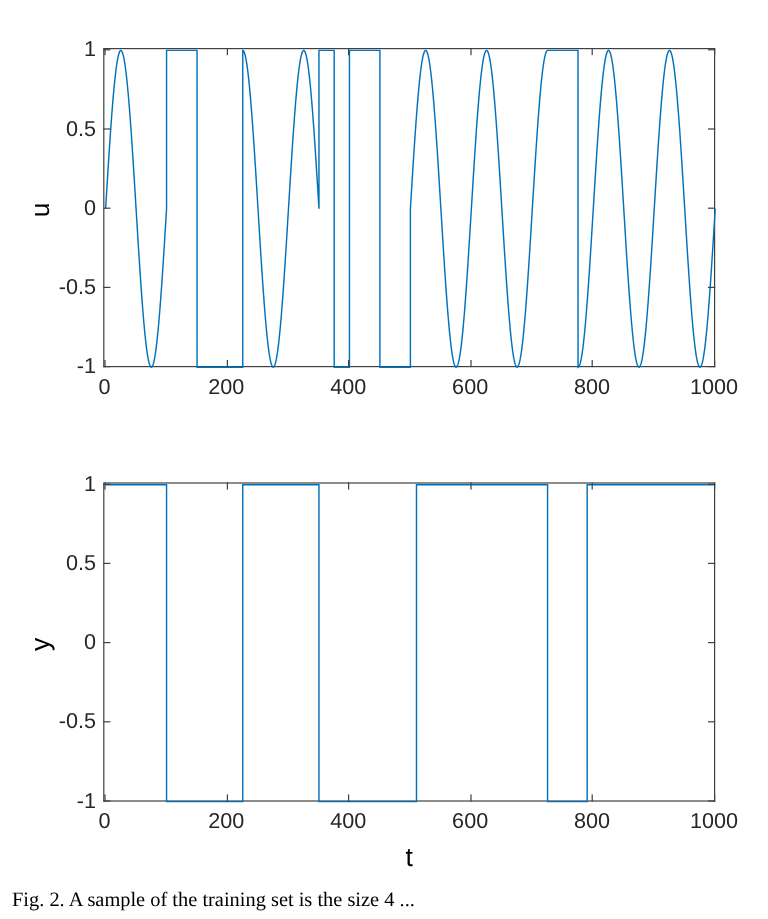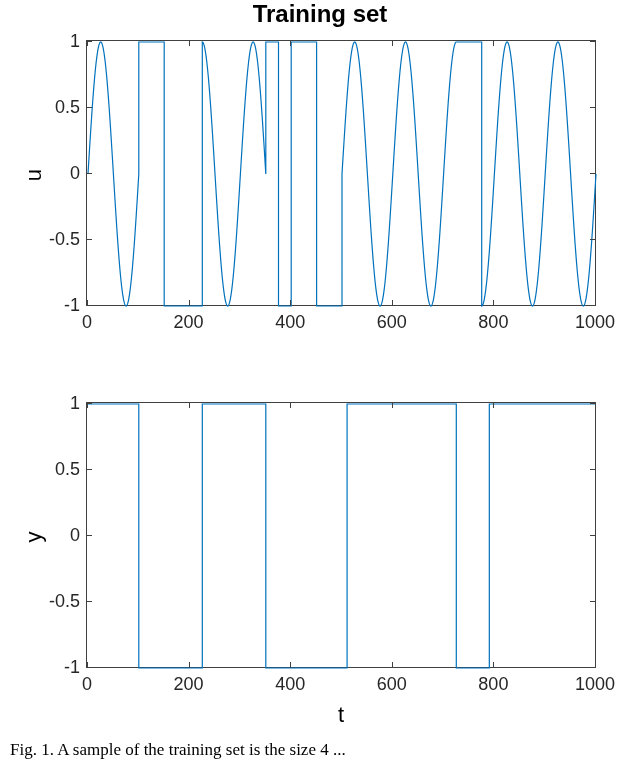--- a/index.html
+++ b/index.html
@@ -19,21 +19,20 @@
   .tick-x{width:1px;height:6px}
   .tick-y{height:1px;width:6px}
   .caption{position:absolute;left:10px;top:740px;font-size:17px;font-family:"Times New Roman",serif;color:#000}
   svg{position:absolute;left:0;top:0;overflow:visible}
   .trace{fill:none;stroke:#0072bd;stroke-width:1.2}
 </style>
 </head>
 <body>
 <div class="page">
 
-<div class="figure-title">Training set</div>
 
 <div class="plot plot1">
   <svg width="510" height="266">
     <path id="trace-u" class="trace" d="M1 133 L1.508 124.71165142213064 L2.016 116.45601316951183 L2.524 108.26566647468435 L3.032 100.17293489423916 L3.54 92.20975674250694 L4.048 84.40755904562252 L4.556 76.79713351341042 L5.064 69.40851501857358 L5.572 62.27086306277244 L6.08 55.412346697393545 L6.588 48.860033353172966 L7.096 42.639782017413104 L7.604 36.77614118037368 L8.112 31.29225195359582 L8.620000000000001 26.209756742506936 L9.128 21.54871383373401 L9.636000000000001 17.327518234209993 L10.144 13.562829074485416 L10.652 10.269503862750822 L11.16 7.460539849039733 L11.668000000000001 5.147022731020698 L12.176 3.3380829038131035 L12.684 2.0408594264889204 L13.192 1.2604718474681542 L13.700000000000001 1 L14.208 1.2604718474681542 L14.716 2.040859426488935 L15.224 3.3380829038131035 L15.732000000000001 5.147022731020684 L16.240000000000002 7.460539849039719 L16.747999999999998 10.269503862750822 L17.256 13.56282907448543 L17.764 17.32751823421002 L18.272000000000002 21.548713833734023 L18.78 26.209756742506936 L19.288 31.29225195359582 L19.796 36.77614118037369 L20.304 42.639782017413076 L20.812 48.86003335317294 L21.32 55.41234669739353 L21.828 62.2708630627724 L22.336000000000002 69.40851501857354 L22.843999999999998 76.79713351341039 L23.352 84.40755904562249 L23.86 92.20975674250694 L24.368 100.17293489423916 L24.876 108.2656664746843 L25.384 116.4560131695118 L25.892 124.7116514221306 L26.400000000000002 132.99999999999997 L26.907999999999998 141.28834857786936 L27.416 149.54398683048817 L27.924 157.73433352531566 L28.432 165.82706510576088 L28.94 173.7902432574931 L29.448 181.59244095437754 L29.956 189.20286648658953 L30.464000000000002 196.5914849814264 L30.971999999999998 203.72913693722754 L31.48 210.5876533026064 L31.988 217.13996664682705 L32.495999999999995 223.3602179825869 L33.004 229.2238588196263 L33.512 234.70774804640422 L34.02 239.79024325749307 L34.528 244.45128616626602 L35.036 248.67248176578997 L35.544000000000004 252.4371709255146 L36.052 255.73049613724916 L36.56 258.5394601509603 L37.068 260.8529772689793 L37.576 262.6619170961869 L38.083999999999996 263.9591405735111 L38.592 264.7395281525318 L39.1 265 L39.608 264.7395281525318 L40.116 263.9591405735111 L40.624 262.6619170961869 L41.132 260.8529772689793 L41.64 258.5394601509603 L42.148 255.7304961372492 L42.656 252.43717092551464 L43.164 248.67248176579002 L43.672000000000004 244.45128616626604 L44.18 239.79024325749307 L44.687999999999995 234.70774804640422 L45.196 229.22385881962632 L45.704 223.36021798258693 L46.211999999999996 217.13996664682705 L46.72 210.5876533026065 L47.228 203.7291369372275 L47.736 196.59148498142642 L48.244 189.20286648658953 L48.752 181.5924409543776 L49.26 173.7902432574931 L49.768 165.8270651057609 L50.276 157.73433352531563 L50.784 149.54398683048822 L51.292 141.28834857786936 L51.800000000000004 133.00000000000003 L51.800000000000004 1 L77.2 1 L77.2 265 L115.3 265 L115.3 1 L115.808 1.2604718474681542 L116.316 2.040859426488935 L116.824 3.3380829038131035 L117.33200000000001 5.147022731020684 L117.84 7.460539849039719 L118.348 10.269503862750822 L118.85600000000001 13.56282907448543 L119.364 17.32751823421002 L119.872 21.548713833734023 L120.38 26.209756742506936 L120.88799999999999 31.29225195359582 L121.396 36.77614118037369 L121.904 42.639782017413076 L122.41199999999999 48.86003335317294 L122.92 55.41234669739353 L123.428 62.2708630627724 L123.93599999999999 69.40851501857354 L124.444 76.79713351341039 L124.952 84.40755904562249 L125.46 92.20975674250694 L125.968 100.17293489423916 L126.476 108.2656664746843 L126.984 116.4560131695118 L127.492 124.7116514221306 L128 132.99999999999997 L128.50799999999998 141.28834857786936 L129.016 149.54398683048817 L129.524 157.73433352531566 L130.032 165.82706510576088 L130.54 173.7902432574931 L131.048 181.59244095437754 L131.556 189.20286648658953 L132.064 196.5914849814264 L132.572 203.72913693722754 L133.08 210.5876533026064 L133.588 217.13996664682705 L134.096 223.3602179825869 L134.604 229.2238588196263 L135.112 234.70774804640422 L135.62 239.79024325749307 L136.12800000000001 244.45128616626602 L136.636 248.67248176578997 L137.144 252.4371709255146 L137.65200000000002 255.73049613724916 L138.16 258.5394601509603 L138.668 260.8529772689793 L139.17600000000002 262.6619170961869 L139.684 263.9591405735111 L140.192 264.7395281525318 L140.70000000000002 265 L141.208 264.7395281525318 L141.716 263.9591405735111 L142.22400000000002 262.6619170961869 L142.732 260.8529772689793 L143.24 258.5394601509603 L143.74800000000002 255.7304961372492 L144.256 252.43717092551464 L144.76399999999998 248.67248176579002 L145.272 244.45128616626604 L145.78 239.79024325749307 L146.28799999999998 234.70774804640422 L146.796 229.22385881962632 L147.304 223.36021798258693 L147.81199999999998 217.13996664682705 L148.32 210.5876533026065 L148.828 203.7291369372275 L149.33599999999998 196.59148498142642 L149.844 189.20286648658953 L150.352 181.5924409543776 L150.85999999999999 173.7902432574931 L151.368 165.8270651057609 L151.876 157.73433352531563 L152.384 149.54398683048822 L152.892 141.28834857786936 L153.4 133.00000000000003 L153.908 124.71165142213071 L154.416 116.45601316951185 L154.924 108.26566647468441 L155.432 100.17293489423916 L155.94 92.20975674250697 L156.448 84.40755904562249 L156.956 76.79713351341043 L157.464 69.40851501857354 L157.972 62.27086306277244 L158.48 55.41234669739349 L158.988 48.86003335317294 L159.496 42.63978201741301 L160.004 36.776141180373806 L160.512 31.29225195359589 L161.02 26.209756742507025 L161.528 21.548713833734055 L162.036 17.327518234210064 L162.544 13.562829074485446 L163.052 10.269503862750852 L163.56 7.460539849039733 L164.068 5.147022731020712 L164.576 3.3380829038131035 L165.084 2.040859426488935 L165.592 1.2604718474681542 L166.1 1 L166.608 1.2604718474681542 L167.116 2.0408594264889204 L167.624 3.3380829038131035 L168.132 5.147022731020698 L168.64000000000001 7.460539849039719 L169.148 10.269503862750778 L169.656 13.56282907448546 L170.16400000000002 17.327518234210036 L170.672 21.54871383373401 L171.18 26.209756742506908 L171.68800000000002 31.29225195359591 L172.196 36.77614118037375 L172.704 42.639782017412955 L173.21200000000002 48.86003335317278 L173.72 55.41234669739352 L174.228 62.27086306277237 L174.73600000000002 69.40851501857345 L175.244 76.79713351341023 L175.75199999999998 84.40755904562252 L176.26 92.2097567425069 L176.768 100.17293489423908 L177.27599999999998 108.26566647468421 L177.784 116.45601316951188 L178.292 124.71165142213064 L178.79999999999998 132.99999999999994 L178.79999999999998 1 L191.5 1 L191.5 265 L204.20000000000002 265 L204.20000000000002 1 L229.6 1 L229.6 265 L255 265 L255 133 L255.508 124.71165142213064 L256.01599999999996 116.45601316951183 L256.524 108.26566647468435 L257.032 100.17293489423916 L257.54 92.20975674250694 L258.048 84.40755904562252 L258.556 76.79713351341042 L259.064 69.40851501857358 L259.572 62.27086306277244 L260.08 55.412346697393545 L260.588 48.860033353172966 L261.096 42.639782017413104 L261.604 36.77614118037368 L262.112 31.29225195359582 L262.62 26.209756742506936 L263.128 21.54871383373401 L263.636 17.327518234209993 L264.144 13.562829074485416 L264.652 10.269503862750822 L265.16 7.460539849039733 L265.668 5.147022731020698 L266.176 3.3380829038131035 L266.684 2.0408594264889204 L267.192 1.2604718474681542 L267.7 1 L268.208 1.2604718474681542 L268.716 2.040859426488935 L269.224 3.3380829038131035 L269.732 5.147022731020684 L270.24 7.460539849039719 L270.748 10.269503862750822 L271.25600000000003 13.56282907448543 L271.764 17.32751823421002 L272.272 21.548713833734023 L272.78000000000003 26.209756742506936 L273.288 31.29225195359582 L273.796 36.77614118037369 L274.30400000000003 42.639782017413076 L274.812 48.86003335317294 L275.32 55.41234669739353 L275.82800000000003 62.2708630627724 L276.336 69.40851501857354 L276.844 76.79713351341039 L277.35200000000003 84.40755904562249 L277.86 92.20975674250694 L278.368 100.17293489423916 L278.87600000000003 108.2656664746843 L279.384 116.4560131695118 L279.892 124.7116514221306 L280.40000000000003 132.99999999999997 L280.908 141.28834857786936 L281.416 149.54398683048817 L281.92400000000004 157.73433352531566 L282.432 165.82706510576088 L282.94 173.7902432574931 L283.44800000000004 181.59244095437754 L283.956 189.20286648658953 L284.464 196.5914849814264 L284.97200000000004 203.72913693722754 L285.48 210.5876533026064 L285.988 217.13996664682705 L286.49600000000004 223.3602179825869 L287.00399999999996 229.2238588196263 L287.512 234.70774804640422 L288.02 239.79024325749307 L288.52799999999996 244.45128616626602 L289.036 248.67248176578997 L289.544 252.4371709255146 L290.05199999999996 255.73049613724916 L290.56 258.5394601509603 L291.068 260.8529772689793 L291.57599999999996 262.6619170961869 L292.084 263.9591405735111 L292.592 264.7395281525318 L293.09999999999997 265 L293.608 264.7395281525318 L294.116 263.9591405735111 L294.62399999999997 262.6619170961869 L295.132 260.8529772689793 L295.64 258.5394601509603 L296.14799999999997 255.7304961372492 L296.656 252.43717092551464 L297.164 248.67248176579002 L297.67199999999997 244.45128616626604 L298.18 239.79024325749307 L298.688 234.70774804640422 L299.19599999999997 229.22385881962632 L299.704 223.36021798258693 L300.212 217.13996664682705 L300.71999999999997 210.5876533026065 L301.228 203.7291369372275 L301.736 196.59148498142642 L302.24399999999997 189.20286648658953 L302.752 181.5924409543776 L303.26 173.7902432574931 L303.768 165.8270651057609 L304.276 157.73433352531563 L304.784 149.54398683048822 L305.292 141.28834857786936 L305.8 133.00000000000003 L306.308 124.71165142213071 L306.816 116.45601316951185 L307.324 108.26566647468441 L307.832 100.17293489423916 L308.34 92.20975674250697 L308.848 84.40755904562249 L309.356 76.79713351341043 L309.864 69.40851501857354 L310.372 62.27086306277244 L310.88 55.41234669739349 L311.388 48.86003335317294 L311.896 42.63978201741301 L312.404 36.776141180373806 L312.912 31.29225195359589 L313.42 26.209756742507025 L313.928 21.548713833734055 L314.436 17.327518234210064 L314.944 13.562829074485446 L315.452 10.269503862750852 L315.96 7.460539849039733 L316.468 5.147022731020712 L316.976 3.3380829038131035 L317.484 2.040859426488935 L317.992 1.2604718474681542 L318.5 1 L319.008 1.2604718474681542 L319.516 2.0408594264889204 L320.024 3.3380829038131035 L320.532 5.147022731020698 L321.04 7.460539849039719 L321.548 10.269503862750778 L322.056 13.56282907448546 L322.564 17.327518234210036 L323.072 21.54871383373401 L323.58 26.209756742506908 L324.088 31.29225195359591 L324.596 36.77614118037375 L325.104 42.639782017412955 L325.612 48.86003335317278 L326.12 55.41234669739352 L326.628 62.27086306277237 L327.136 69.40851501857345 L327.644 76.79713351341023 L328.152 84.40755904562252 L328.66 92.2097567425069 L329.168 100.17293489423908 L329.676 108.26566647468421 L330.184 116.45601316951188 L330.692 124.71165142213064 L331.2 132.99999999999994 L331.708 141.28834857786927 L332.216 149.54398683048802 L332.724 157.73433352531572 L333.232 165.82706510576085 L333.74 173.79024325749302 L334.248 181.5924409543774 L334.75600000000003 189.20286648658967 L335.264 196.59148498142648 L335.772 203.72913693722754 L336.28000000000003 210.5876533026064 L336.788 217.13996664682716 L337.296 223.36021798258696 L337.80400000000003 229.22385881962617 L338.312 234.70774804640405 L338.82 239.79024325749305 L339.32800000000003 244.45128616626593 L339.836 248.6724817657899 L340.344 252.4371709255145 L340.85200000000003 255.7304961372492 L341.36 258.5394601509602 L341.868 260.8529772689793 L342.37600000000003 262.66191709618687 L342.884 263.9591405735111 L343.392 264.7395281525318 L343.90000000000003 265 L344.408 264.7395281525318 L344.916 263.9591405735111 L345.42400000000004 262.66191709618687 L345.932 260.8529772689793 L346.44 258.5394601509603 L346.94800000000004 255.73049613724925 L347.456 252.43717092551452 L347.964 248.67248176578997 L348.47200000000004 244.451286166266 L348.98 239.7902432574931 L349.488 234.7077480464041 L349.99600000000004 229.22385881962626 L350.50399999999996 223.36021798258705 L351.012 217.13996664682722 L351.52 210.5876533026065 L352.02799999999996 203.72913693722765 L352.536 196.59148498142656 L353.044 189.20286648658976 L353.55199999999996 181.5924409543775 L354.06 173.79024325749313 L354.568 165.82706510576094 L355.07599999999996 157.7343335253158 L355.584 149.54398683048814 L356.092 141.28834857786939 L356.59999999999997 133.00000000000006 L357.108 124.71165142213097 L357.616 116.456013169512 L358.12399999999997 108.26566647468456 L358.632 100.17293489423919 L359.14 92.20975674250722 L359.64799999999997 84.40755904562262 L360.156 76.79713351341056 L360.664 69.40851501857357 L361.17199999999997 62.27086306277266 L361.68 55.4123466973936 L362.188 48.860033353173044 L362.69599999999997 42.63978201741305 L363.204 36.77614118037382 L363.712 31.292251953595834 L364.21999999999997 26.20975674250698 L364.728 21.548713833733952 L365.236 17.327518234210082 L365.74399999999997 13.562829074485416 L366.252 10.269503862750822 L366.76 7.460539849039675 L367.268 5.147022731020727 L367.776 3.338082903813074 L368.284 2.0408594264889204 L368.792 1.2604718474681396 L369.3 1 L369.3 1 L394.7 1 L394.7 265 L395.208 264.7395281525318 L395.716 263.9591405735111 L396.224 262.6619170961869 L396.732 260.8529772689793 L397.24 258.5394601509603 L397.748 255.7304961372492 L398.25600000000003 252.43717092551464 L398.764 248.67248176579002 L399.272 244.45128616626604 L399.78000000000003 239.79024325749307 L400.288 234.70774804640422 L400.796 229.22385881962632 L401.30400000000003 223.36021798258693 L401.812 217.13996664682705 L402.32 210.5876533026065 L402.82800000000003 203.7291369372275 L403.336 196.59148498142642 L403.844 189.20286648658953 L404.35200000000003 181.5924409543776 L404.86 173.7902432574931 L405.368 165.8270651057609 L405.87600000000003 157.73433352531563 L406.384 149.54398683048822 L406.892 141.28834857786936 L407.40000000000003 133.00000000000003 L407.908 124.71165142213071 L408.416 116.45601316951185 L408.92400000000004 108.26566647468441 L409.432 100.17293489423916 L409.94 92.20975674250697 L410.44800000000004 84.40755904562249 L410.956 76.79713351341043 L411.464 69.40851501857354 L411.97200000000004 62.27086306277244 L412.48 55.41234669739349 L412.988 48.86003335317294 L413.49600000000004 42.63978201741301 L414.00399999999996 36.776141180373806 L414.512 31.29225195359589 L415.02 26.209756742507025 L415.52799999999996 21.548713833734055 L416.036 17.327518234210064 L416.544 13.562829074485446 L417.05199999999996 10.269503862750852 L417.56 7.460539849039733 L418.068 5.147022731020712 L418.57599999999996 3.3380829038131035 L419.084 2.040859426488935 L419.592 1.2604718474681542 L420.09999999999997 1 L420.608 1.2604718474681542 L421.116 2.0408594264889204 L421.62399999999997 3.3380829038131035 L422.132 5.147022731020698 L422.64 7.460539849039719 L423.14799999999997 10.269503862750778 L423.656 13.56282907448546 L424.164 17.327518234210036 L424.67199999999997 21.54871383373401 L425.18 26.209756742506908 L425.688 31.29225195359591 L426.19599999999997 36.77614118037375 L426.704 42.639782017412955 L427.212 48.86003335317278 L427.71999999999997 55.41234669739352 L428.228 62.27086306277237 L428.736 69.40851501857345 L429.24399999999997 76.79713351341023 L429.752 84.40755904562252 L430.26 92.2097567425069 L430.768 100.17293489423908 L431.276 108.26566647468421 L431.784 116.45601316951188 L432.292 124.71165142213064 L432.8 132.99999999999994 L433.308 141.28834857786927 L433.816 149.54398683048802 L434.324 157.73433352531572 L434.832 165.82706510576085 L435.34 173.79024325749302 L435.848 181.5924409543774 L436.356 189.20286648658967 L436.864 196.59148498142648 L437.372 203.72913693722754 L437.88 210.5876533026064 L438.388 217.13996664682716 L438.896 223.36021798258696 L439.404 229.22385881962617 L439.912 234.70774804640405 L440.42 239.79024325749305 L440.928 244.45128616626593 L441.436 248.6724817657899 L441.944 252.4371709255145 L442.452 255.7304961372492 L442.96 258.5394601509602 L443.468 260.8529772689793 L443.976 262.66191709618687 L444.484 263.9591405735111 L444.992 264.7395281525318 L445.5 265 L446.008 264.7395281525318 L446.516 263.9591405735111 L447.024 262.66191709618687 L447.532 260.8529772689793 L448.04 258.5394601509603 L448.548 255.73049613724925 L449.056 252.43717092551452 L449.564 248.67248176578997 L450.072 244.451286166266 L450.58 239.7902432574931 L451.088 234.7077480464041 L451.596 229.22385881962626 L452.104 223.36021798258705 L452.612 217.13996664682722 L453.12 210.5876533026065 L453.628 203.72913693722765 L454.136 196.59148498142656 L454.644 189.20286648658976 L455.152 181.5924409543775 L455.66 173.79024325749313 L456.168 165.82706510576094 L456.676 157.7343335253158 L457.184 149.54398683048814 L457.692 141.28834857786939 L458.2 133.00000000000006 L458.708 124.71165142213097 L459.216 116.456013169512 L459.724 108.26566647468456 L460.232 100.17293489423919 L460.74 92.20975674250722 L461.248 84.40755904562262 L461.75600000000003 76.79713351341056 L462.264 69.40851501857357 L462.772 62.27086306277266 L463.28000000000003 55.4123466973936 L463.788 48.860033353173044 L464.296 42.63978201741305 L464.80400000000003 36.77614118037382 L465.312 31.292251953595834 L465.82 26.20975674250698 L466.32800000000003 21.548713833733952 L466.836 17.327518234210082 L467.344 13.562829074485416 L467.85200000000003 10.269503862750822 L468.36 7.460539849039675 L468.868 5.147022731020727 L469.37600000000003 3.338082903813074 L469.884 2.0408594264889204 L470.392 1.2604718474681396 L470.90000000000003 1 L471.408 1.260471847468125 L471.916 2.0408594264889057 L472.42400000000004 3.3380829038130595 L472.932 5.147022731020684 L473.44 7.460539849039631 L473.94800000000004 10.269503862750764 L474.456 13.562829074485357 L474.964 17.32751823421002 L475.47200000000004 21.548713833733864 L475.98 26.209756742506894 L476.488 31.292251953595745 L476.99600000000004 36.77614118037372 L477.50399999999996 42.63978201741294 L478.012 48.86003335317294 L478.52 55.41234669739349 L479.02799999999996 62.27086306277254 L479.536 69.40851501857342 L480.044 76.79713351341043 L480.55199999999996 84.40755904562249 L481.06 92.20975674250708 L481.568 100.17293489423905 L482.07599999999996 108.26566647468441 L482.584 116.45601316951185 L483.092 124.71165142213083 L483.59999999999997 132.99999999999991 L484.108 141.288348577869 L484.616 149.543986830488 L485.12399999999997 157.73433352531544 L485.632 165.82706510576082 L486.14 173.79024325749276 L486.64799999999997 181.5924409543776 L487.156 189.20286648658922 L487.664 196.59148498142642 L488.17199999999997 203.72913693722754 L488.68 210.58765330260636 L489.188 217.13996664682693 L489.69599999999997 223.3602179825868 L490.204 229.22385881962617 L490.712 234.7077480464043 L491.21999999999997 239.79024325749288 L491.728 244.45128616626604 L492.236 248.67248176579002 L492.74399999999997 252.43717092551458 L493.252 255.7304961372492 L493.76 258.5394601509602 L494.268 260.85297726897926 L494.776 262.661917096187 L495.284 263.95914057351104 L495.792 264.7395281525319 L496.3 265 L496.808 264.7395281525319 L497.316 263.9591405735111 L497.824 262.661917096187 L498.332 260.8529772689793 L498.84 258.5394601509603 L499.348 255.73049613724925 L499.856 252.43717092551464 L500.364 248.6724817657901 L500.872 244.45128616626613 L501.38 239.790243257493 L501.888 234.70774804640442 L502.396 229.2238588196263 L502.904 223.3602179825869 L503.412 217.13996664682708 L503.92 210.58765330260655 L504.428 203.72913693722765 L504.936 196.5914849814266 L505.444 189.2028664865894 L505.952 181.59244095437774 L506.46 173.7902432574929 L506.968 165.82706510576077 L507.476 157.7343335253156 L507.984 149.54398683048817 L508.492 141.2883485778694 L509 133.00000000000009 "></path>
   </svg>
 </div>
 <div class="ylabel ylabel1">u</div>
 
 <div id="yticks1"></div>
 <div id="xticks1"></div>
@@ -41,21 +40,21 @@
 <div class="plot plot2">
   <svg width="510" height="266">
     <path id="trace-y" class="trace" d="M1 1 L51.800000000000004 1 L51.800000000000004 265 L115.3 265 L115.3 1 L178.79999999999998 1 L178.79999999999998 265 L260.08 265 L260.08 1 L369.3 1 L369.3 265 L402.32 265 L402.32 1 L509 1 L509 1 "></path>
   </svg>
 </div>
 <div class="ylabel ylabel2">y</div>
 <div class="xlabel xlabel2">t</div>
 <div id="yticks2"></div>
 <div id="xticks2"></div>
 
-<div class="caption">Fig. 1.  A sample of the training set is the size 4 ...</div>
+<div class="caption">Fig. 2.  A sample of the training set is the size 4 ...</div>
 
 <div class="ytick" style="top: 295px;">-1</div>
     <div class="tick-mark tick-y" style="left: 86px; top: 305px;"></div>
     <div class="tick-mark tick-y" style="left: 590px; top: 305px;"></div>
     <div class="ytick" style="top: 229px;">-0.5</div>
     <div class="tick-mark tick-y" style="left: 86px; top: 239px;"></div>
     <div class="tick-mark tick-y" style="left: 590px; top: 239px;"></div>
     <div class="ytick" style="top: 163px;">0</div>
     <div class="tick-mark tick-y" style="left: 86px; top: 173px;"></div>
     <div class="tick-mark tick-y" style="left: 590px; top: 173px;"></div>

